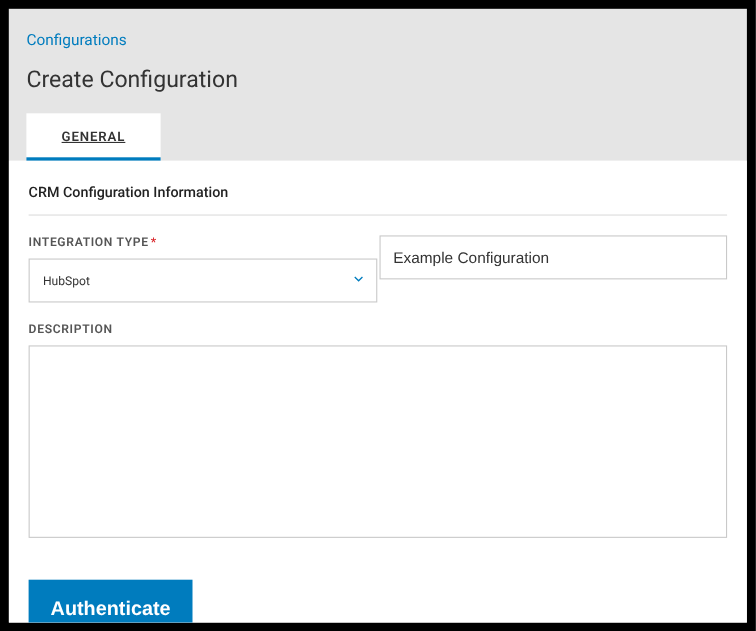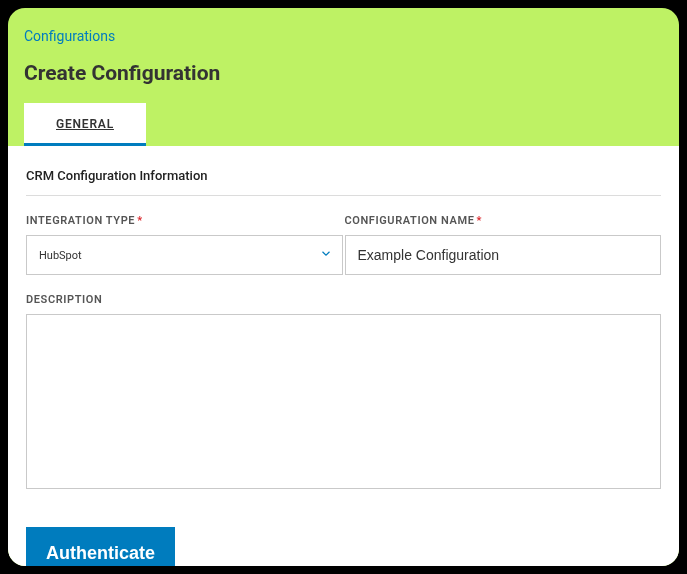--- a/index.html
+++ b/index.html
@@ -13,39 +13,38 @@
       width: 687px;
       height: 574px;
       overflow: hidden;
     }
     .outer-frame {
       border: 8px solid #000;
       width: 687px;
       height: 574px;
     }
     .page-wrap {
-      background: #bef264;
+      background: #e5e5e5;
       width: 100%;
       height: 100%;
       overflow: hidden;
-      border-radius: 17px;
     }
     .breadcrumb-area {
       padding: 18px 16px 0 16px;
     }
     .breadcrumb-link {
       color: #007cbe;
       font-size: 14px;
       text-decoration: none;
       cursor: pointer;
     }
     .page-title {
       font-size: 21px;
       color: #333;
-      font-weight: 700;
+      font-weight: 400;
       padding: 16px 16px 18px 16px;
     }
     .tab-strip {
       display: flex;
       padding-left: 16px;
       align-items: flex-end;
     }
     .tab {
       background: #fff;
       padding: 14px 32px 12px 32px;
@@ -184,23 +183,20 @@
           <div class="select-wrap">
             <div class="select-input">HubSpot</div>
             <span class="chevron">
               <svg viewBox="0 0 24 24">
                   <polyline points="6 9 12 15 18 9"></polyline>
                 </svg>
             </span>
           </div>
         </div>
         <div class="form-col">
-          <label class="form-label">
-            <span>CONFIGURATION NAME</span><span class="required-star">*</span>
-          </label>
           <input type="text" class="text-input" value="Example Configuration" style="">
         </div>
       </div>
 
       <div class="form-row">
         <div class="form-col" style="flex:0 0 100%;">
           <label class="form-label">DESCRIPTION</label>
           <textarea class="textarea-input" style=""></textarea>
         </div>
       </div>

